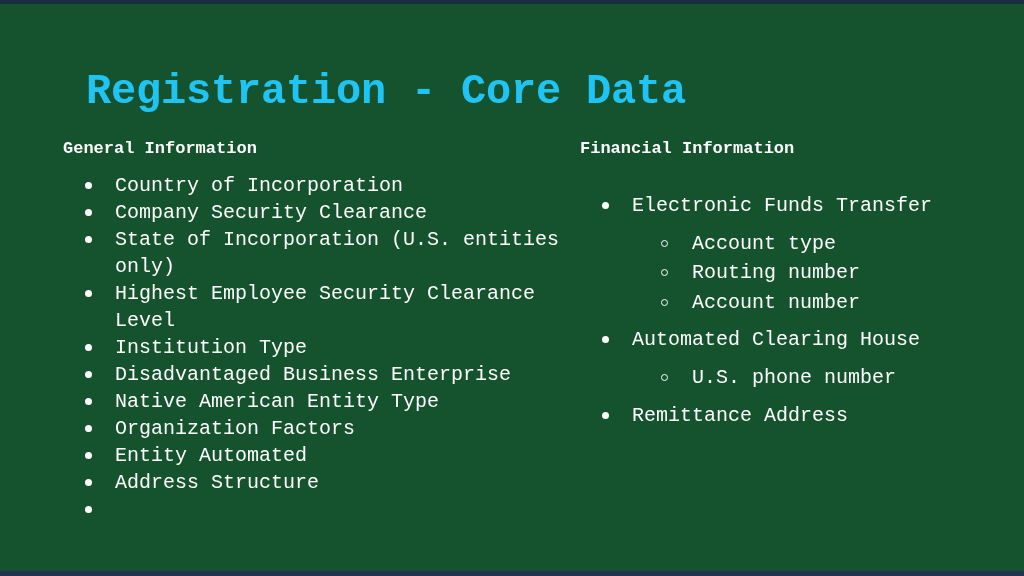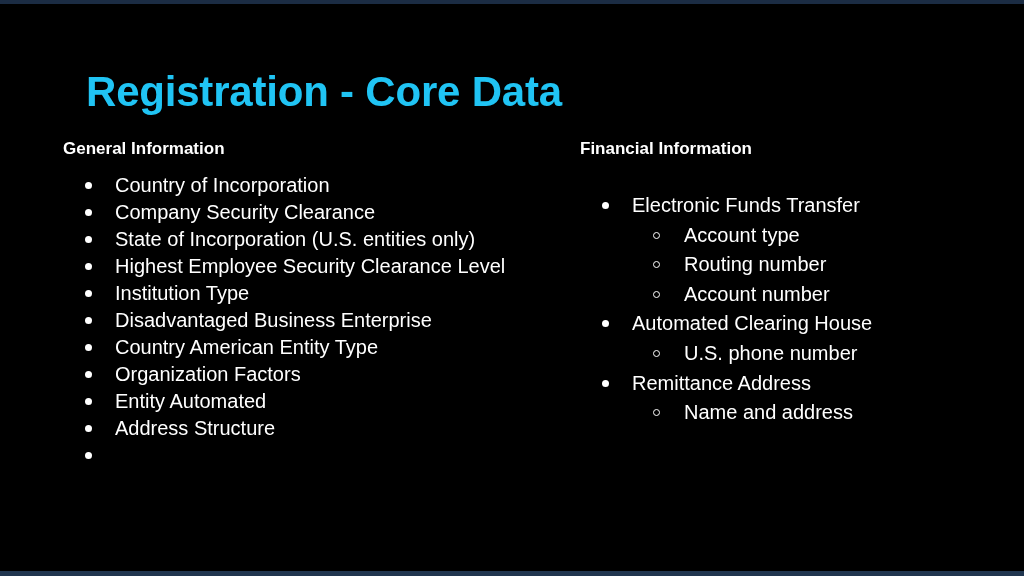--- a/index.html
+++ b/index.html
@@ -10,22 +10,23 @@
     width: 1024px;
     height: 576px;
     background: #1d3049;
     font-family: "Liberation Sans", sans-serif;
     overflow: hidden;
   }
   #slide {
     position: relative;
     width: 1024px;
     height: 576px;
-    background: #000000;
+    background: #14532d;
     box-sizing: border-box;
+    font-family: Liberation Mono, monospace;
   }
   
   .top-band {
     position: absolute;
     left: 0; top: 0;
     width: 1024px;
     height: 4px;
     background: #1b2c43;
   }
   
@@ -91,21 +92,21 @@
     height: 7px;
     border-radius: 50%;
     background: #ffffff;
   }
   #column-financial > ul > li.bullet-item > .bullet-dot {
     top: 11px;
   }
 
   ul.sub-bullets {
     list-style: none;
-    margin: 0;
+    margin: 8px;
     padding: 0;
   }
   li.sub-bullet-item {
     position: relative;
     color: #ffffff;
     font-size: 20px;
     line-height: 29.6px;
     padding-left: 52px;
   }
   li.sub-bullet-item > .bullet-ring {
@@ -152,21 +153,21 @@
       <li class="bullet-item">
         <span class="bullet-dot"></span>
         <span class="item-text">Institution Type</span>
       </li>
       <li class="bullet-item">
         <span class="bullet-dot"></span>
         <span class="item-text">Disadvantaged Business Enterprise</span>
       </li>
       <li class="bullet-item">
         <span class="bullet-dot"></span>
-        <span class="item-text">Country American Entity Type</span>
+        <span class="item-text">Native American Entity Type</span>
       </li>
       <li class="bullet-item">
         <span class="bullet-dot"></span>
         <span class="item-text">Organization Factors</span>
       </li>
       <li class="bullet-item">
         <span class="bullet-dot"></span>
         <span class="item-text">Entity Automated</span>
       </li>
       <li class="bullet-item">
@@ -206,24 +207,18 @@
         <ul class="sub-bullets">
           <li class="sub-bullet-item">
             <span class="bullet-ring"></span>
             <span class="item-text">U.S. phone number</span>
           </li>
         </ul>
       </li>
       <li class="bullet-item">
         <span class="bullet-dot"></span>
         <span class="item-text">Remittance Address</span>
-        <ul class="sub-bullets">
-          <li class="sub-bullet-item">
-            <span class="bullet-ring"></span>
-            <span class="item-text">Name and address</span>
-          </li>
-        </ul>
       </li>
     </ul>
   </section>
 
   <div class="bottom-band"></div>
 </div>
 
 </body></html>

